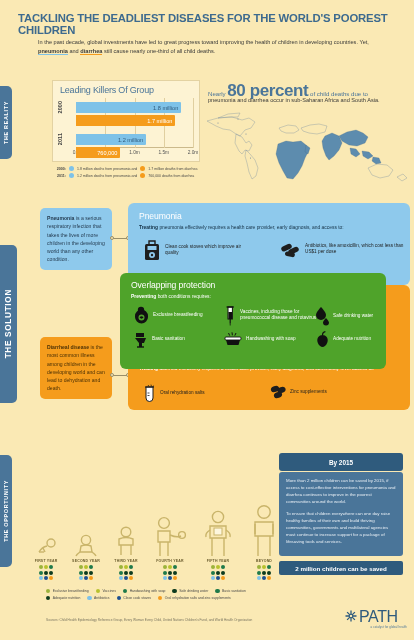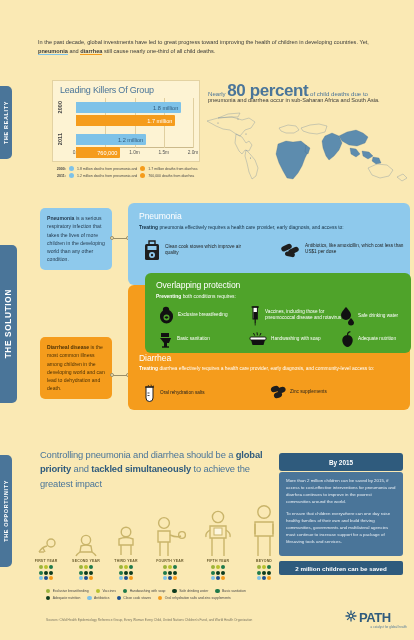--- a/index.html
+++ b/index.html
@@ -99,21 +99,21 @@
 
   .connector { position: absolute; height: 0.8px; background: #9a8f6a; }
   .conn-dot {
     position: absolute; width: 4px; height: 4px; border-radius: 50%;
     background: #fae9b4; border: 0.8px solid #9a8f6a;
   }
 
   .panel { position: absolute; border-radius: 6px; }
   #p-pneu { left: 128px; top: 203px; width: 282px; height: 82px; background: #8ec9ec; }
   #p-diar { left: 128px; top: 285px; width: 282px; height: 125px; background: #f59c1c; }
-  #p-over { left: 145px; top: 273px; width: 266px; height: 80px; background: #4fa32a; }
+  #p-over { left: 120px; top: 273px; width: 266px; height: 96px; background: #4fa32a; }
 
   .p-head { position: absolute; font-size: 8.6px; color: #fff; letter-spacing: -0.1px; }
   #p-pneu .p-head { color: #ffffff; }
   .p-sub { position: absolute; font-size: 4.9px; line-height: 1.5; }
   .p-sub b { font-weight: bold; }
 
   .item { position: absolute; display: flex; align-items: center; gap: 3px; }
   .item-ico { flex: none; display: flex; align-items: center; justify-content: center; }
   .item-txt { font-size: 4.7px; line-height: 1.35; }
   .w-txt { color: #1e1e1e; }
@@ -160,28 +160,29 @@
   .bl-item { display: flex; align-items: center; gap: 2.4px; }
   .bl-dot { width: 4.4px; height: 4.4px; border-radius: 50%; flex: none; }
   .bl-txt { font-size: 3.4px; color: #4a4a48; white-space: nowrap; }
 
   .source {
     position: absolute; left: 46px; top: 618px; width: 300px;
     font-size: 3.2px; color: #7a7560;
   }
   .logo { position: absolute; left: 345px; top: 608px; width: 62px; }
   .logo-row { display: flex; align-items: center; gap: 2px; }
-  .logo-word { font-size: 13px; font-weight: bold; color: #2f5b7d; letter-spacing: -0.4px; }
+  .logo-word { font-size: 16px; font-weight: normal; color: #2f5b7d; letter-spacing: -0.4px; }
   .logo-tag { font-size: 2.9px; color: #4a7599; text-align: right; margin-top: -1px; letter-spacing: 0.1px; }
 </style>
 </head>
 <body>
 
 <div id="page">
 
+  <div class="title">TACKLING THE DEADLIEST DISEASES FOR THE WORLD'S POOREST CHILDREN</div>
   <div class="intro">
     <span>In the past decade, global investments have led to great progress toward improving the health of children in developing countries. Yet, </span><b class="u-blue">pneumonia</b><span> and </span><b class="u-orange">diarrhea</b><span> still cause nearly one-third of all child deaths.</span>
   </div>
 
   <div class="vtab" id="vt-reality">
     <span>THE REALITY</span>
   </div>
   <div class="vtab" id="vt-solution">
     <span>THE SOLUTION</span>
   </div>
@@ -406,23 +407,20 @@
       <span class="item-ico">
         <svg width="15" height="17" viewBox="0 0 15 17">
             <path d="M7.5 4 C4 4 1.5 7 2.5 11 C3.4 14.5 6 16 7.5 16 C9 16 11.6 14.5 12.5 11 C13.5 7 11 4 7.5 4 Z" fill="#111"></path>
             <path d="M7.5 4 C7.5 2 8.6 0.8 10.4 0.6" stroke="#111" stroke-width="1.2" fill="none"></path>
           </svg>
       </span>
       <span class="item-txt wh-txt">Adequate nutrition</span>
     </div>
   </div>
 
-  <div class="opp-head">
-    <span>Controlling pneumonia and diarrhea should be a </span><b>global priority</b><span> and </span><b>tackled simultaneously</b><span> to achieve the greatest impact</span>
-  </div>
 
   <div class="fig-row" id="fig-row">
       <div class="fig-col" style="left: 0px; width: 40px;">
         <div style="display: flex; justify-content: center; align-items: flex-end; height: 58px;">
           <svg width="22" height="20" viewBox="0 0 22 20">
             <g fill="none" stroke="#c9b46a" stroke-width="1.4">
               <circle cx="16" cy="5" r="4"></circle>
               <path d="M12 8 q-5 1-8 6"></path>
               <path d="M4 14 h5"></path>
               <path d="M8 10 l2 4"></path>

